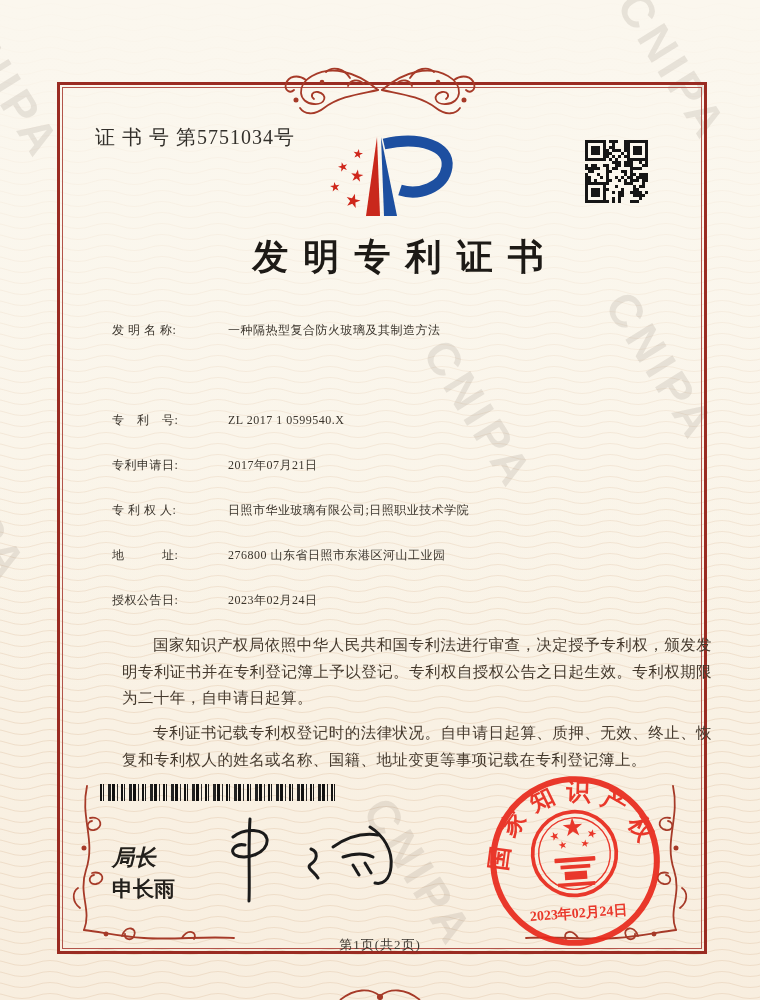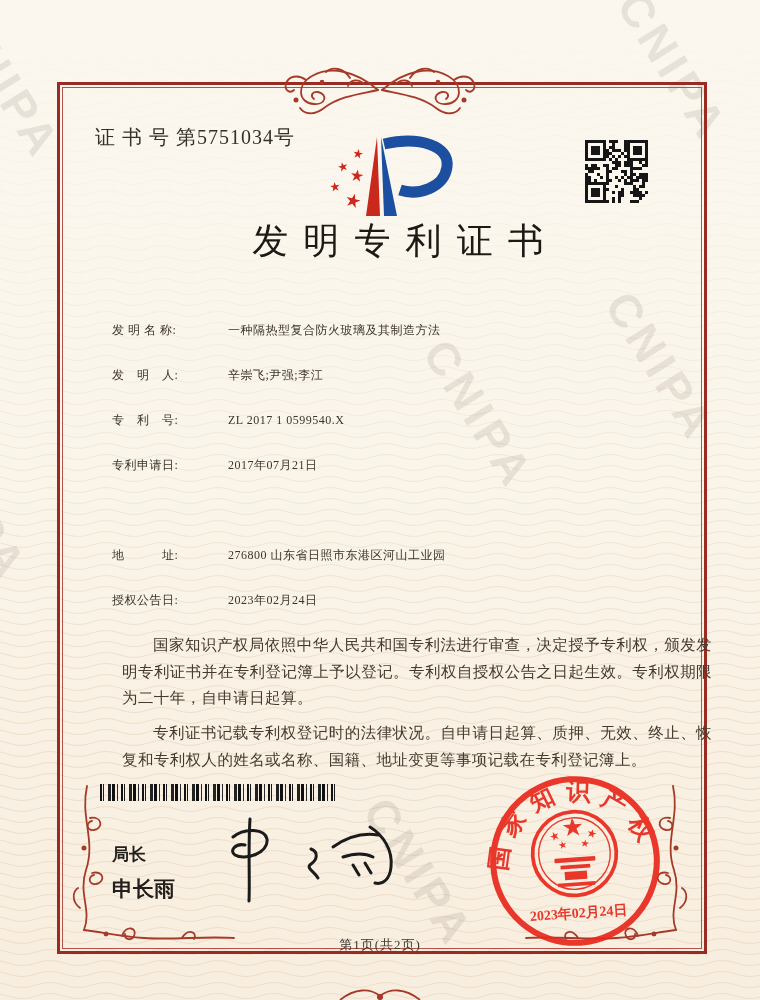--- a/index.html
+++ b/index.html
@@ -11,34 +11,34 @@
   .wave-fade{position:absolute;inset:0;z-index:0;
         background:linear-gradient(rgba(251,247,238,.95) 0%,rgba(251,247,238,.7) 22%,rgba(251,247,238,.25) 50%,rgba(251,247,238,0) 72%);}
   .watermark{position:absolute;z-index:1;font-family:"Liberation Sans",sans-serif;
         font-weight:bold;font-size:46px;letter-spacing:5px;color:rgba(133,120,104,.16);
         transform:rotate(58deg);transform-origin:left top;white-space:nowrap;pointer-events:none;}
   .frame{position:absolute;left:57px;top:82px;width:644px;height:866px;
         border:3px solid #9a2b22;z-index:2;}
   .frame-inner{position:absolute;inset:2px;border:1px solid #b2544a;}
   .content{position:absolute;inset:0;z-index:3;}
   .cert-no{left:95px;top:124px;font-size:20px;letter-spacing:1px;color:#33302b;}
-  .title{left:0;right:0;top:217px;text-align:center;font-size:36px;font-weight:normal;
+  .title{left:0;right:0;top:233px;text-align:center;font-size:36px;font-weight:bold;
         letter-spacing:.42em;text-indent:.42em;color:#1d1a16;margin-left:36px;}
   .field-row{left:112px;width:520px;font-size:12px;letter-spacing:.5px;color:#3a342c;}
   .field-label{display:inline-block;min-width:106px;margin-right:10px;}
   .grant-pair{position:absolute;left:288px;top:0;white-space:nowrap;}
   .body-text{left:86px;width:590px;font-size:15.5px;line-height:1.72;text-align:justify;
         color:#453a2e;letter-spacing:.4px;margin-left:36px;}
   .body-text p{margin:0 0 8px 0;text-indent:2em;}
   .barcode{left:100px;top:784px;width:237px;height:17px;background:
      repeating-linear-gradient(90deg,#121212 0 2px,transparent 2px 3px,#1a1a1a 3px 4px,
      transparent 4px 8px,#222 8px 11px,transparent 11px 12px,#101010 12px 15px,
      transparent 15px 17px,#2a2a2a 17px 18px,transparent 18px 21px);}
-  .sig-title{left:112px;top:843px;font-size:17px;font-weight:bold;
-        font-family:"Liberation Sans",sans-serif;color:#23201c;}
+  .sig-title{left:112px;top:843px;font-size:22px;font-weight:bold;
+        font-family:"Liberation Sans",sans-serif;color:#23201c;font-style:italic;}
   .sig-name{left:112px;top:875px;font-size:21px;font-weight:bold;
         font-family:"Liberation Sans",sans-serif;color:#23201c;}
   .seal{left:482px;top:768px;width:186px;height:186px;transform:rotate(-4deg);z-index:4;}
   .footer{left:0;right:0;top:936px;text-align:center;font-size:13px;color:#3b362f;letter-spacing:1px;font-family:Liberation Serif, serif;}
   .orn{z-index:2;}
   .logo-star{fill:#cf271b;}
 </style>
 </head>
 <body>
 
@@ -263,28 +263,28 @@
         <rect x="0" y="42" width="21" height="21"></rect>
         <rect x="3" y="45" width="15" height="15" fill="#fbf7ee"></rect>
         <rect x="6" y="48" width="9" height="9"></rect>
       </svg>
 
     <div class="abs title">发明专利证书</div>
 
     <div class="abs field-row" style="top:322px;">
       <span class="field-label">发 明 名 称:</span><span>一种隔热型复合防火玻璃及其制造方法</span>
     </div>
-    <div class="abs field-row" style="top:367px;">
-      <span class="field-label">发　明　人:</span><span>辛崇飞;尹强;李江</span>
-    </div>
     <div class="abs field-row" style="top:412px;">
       <span class="field-label">专　利　号:</span><span>ZL 2017 1 0599540.X</span>
     </div>
     <div class="abs field-row" style="top:457px;">
       <span class="field-label">专利申请日:</span><span>2017年07月21日</span>
+    </div>
+    <div class="abs field-row" style="top:502px;">
+      <span class="field-label">专 利 权 人:</span><span>日照市华业玻璃有限公司;日照职业技术学院</span>
     </div>
     <div class="abs field-row" style="top:547px;">
       <span class="field-label">地　　　址:</span><span>276800 山东省日照市东港区河山工业园</span>
     </div>
     <div class="abs field-row" style="top:592px;">
       <span class="field-label">授权公告日:</span><span>2023年02月24日</span>
     </div>
 
     <div class="abs body-text" style="top:632px;">
       <p>国家知识产权局依照中华人民共和国专利法进行审查，决定授予专利权，颁发发明专利证书并在专利登记簿上予以登记。专利权自授权公告之日起生效。专利权期限为二十年，自申请日起算。</p>

